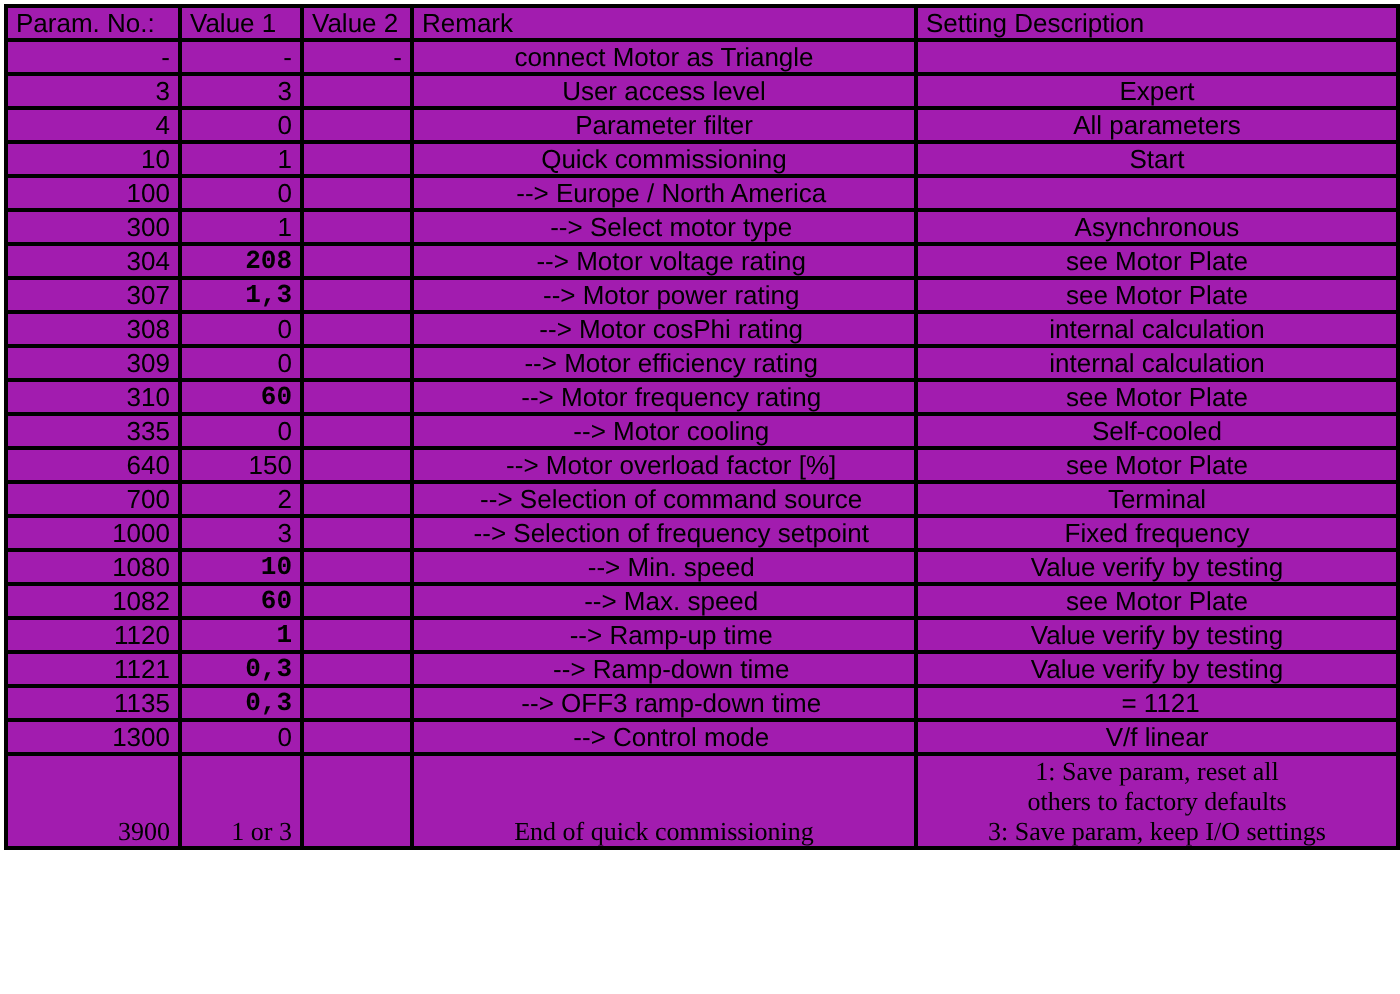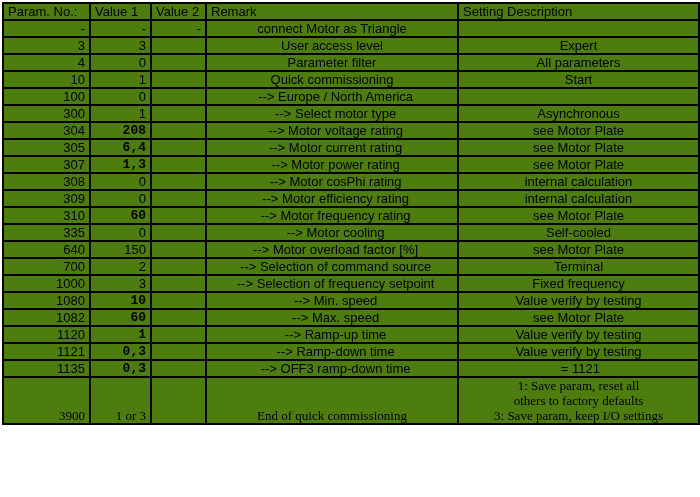--- a/index.html
+++ b/index.html
@@ -15,21 +15,21 @@
     background: #ffffff;
     overflow: hidden;
   }
   table.param-table {
     border-collapse: collapse;
     width: 696px;
     table-layout: fixed;
     font-family: "Liberation Sans", sans-serif;
     font-size: 13px;
     color: #000000;
-    background: #4d7c0f;
+    background: #a21caf;
   }
   .param-table th,
   .param-table td {
     border: 2px solid #000000;
     padding: 0 4px;
     height: 15px;
     line-height: 15px;
     white-space: pre;
     overflow: hidden;
     vertical-align: middle;
@@ -118,27 +118,20 @@
           <td class="col-setting">Asynchronous</td>
         </tr>
         <tr>
           <td class="col-param">304</td>
           <td class="col-value1 bold">208</td>
           <td class="col-value2"></td>
           <td class="col-remark">  --&gt; Motor voltage rating</td>
           <td class="col-setting">see Motor Plate</td>
         </tr>
         <tr>
-          <td class="col-param">305</td>
-          <td class="col-value1 bold">6,4</td>
-          <td class="col-value2"></td>
-          <td class="col-remark">  --&gt; Motor current rating</td>
-          <td class="col-setting">see Motor Plate</td>
-        </tr>
-        <tr>
           <td class="col-param">307</td>
           <td class="col-value1 bold">1,3</td>
           <td class="col-value2"></td>
           <td class="col-remark">  --&gt; Motor power rating</td>
           <td class="col-setting">see Motor Plate</td>
         </tr>
         <tr>
           <td class="col-param">308</td>
           <td class="col-value1">0</td>
           <td class="col-value2"></td>
@@ -214,20 +207,27 @@
           <td class="col-value2"></td>
           <td class="col-remark">  --&gt; Ramp-down time</td>
           <td class="col-setting">Value verify by testing</td>
         </tr>
         <tr>
           <td class="col-param">1135</td>
           <td class="col-value1 bold">0,3</td>
           <td class="col-value2"></td>
           <td class="col-remark">  --&gt; OFF3 ramp-down time</td>
           <td class="col-setting"> = 1121</td>
+        </tr>
+        <tr>
+          <td class="col-param">1300</td>
+          <td class="col-value1">0</td>
+          <td class="col-value2"></td>
+          <td class="col-remark">  --&gt; Control mode</td>
+          <td class="col-setting">V/f linear</td>
         </tr>
         <tr class="bottom-row">
           <td class="col-param">3900</td>
           <td class="col-value1">1 or 3</td>
           <td class="col-value2"></td>
           <td class="col-remark">End of quick commissioning</td>
           <td class="col-setting">1: Save param, reset all
 others to factory defaults
 3: Save param, keep I/O settings</td>
         </tr>

